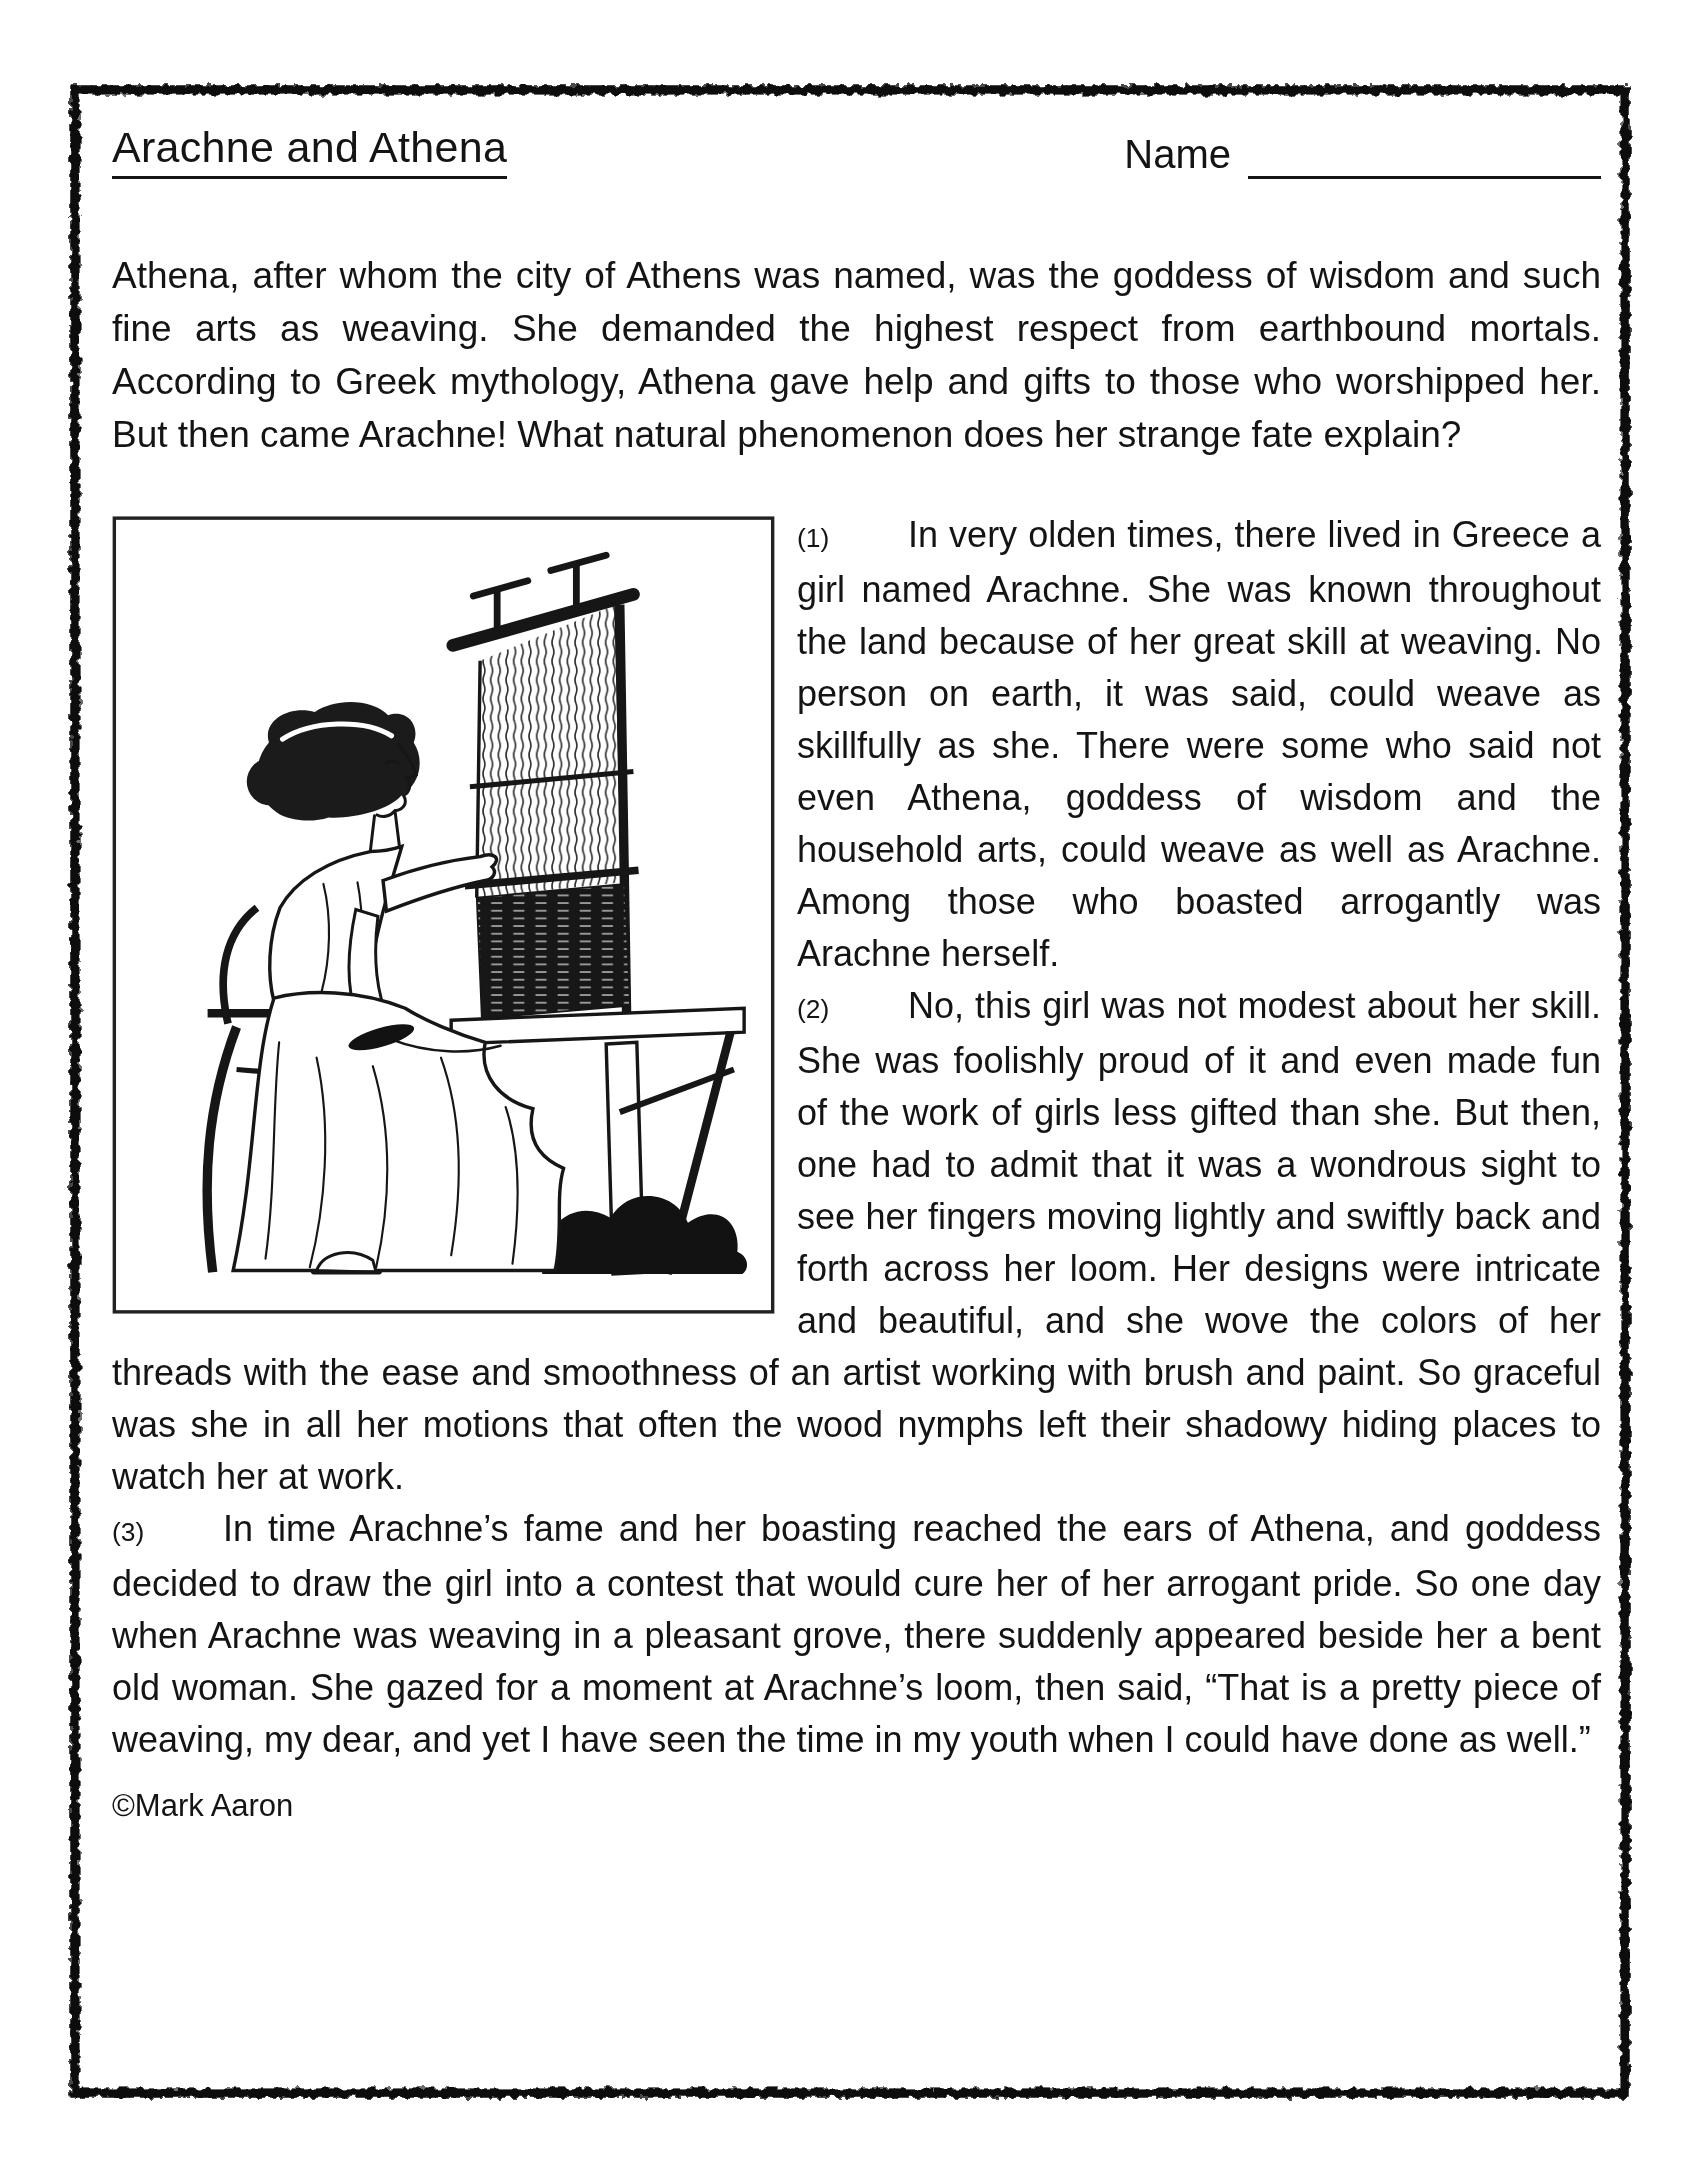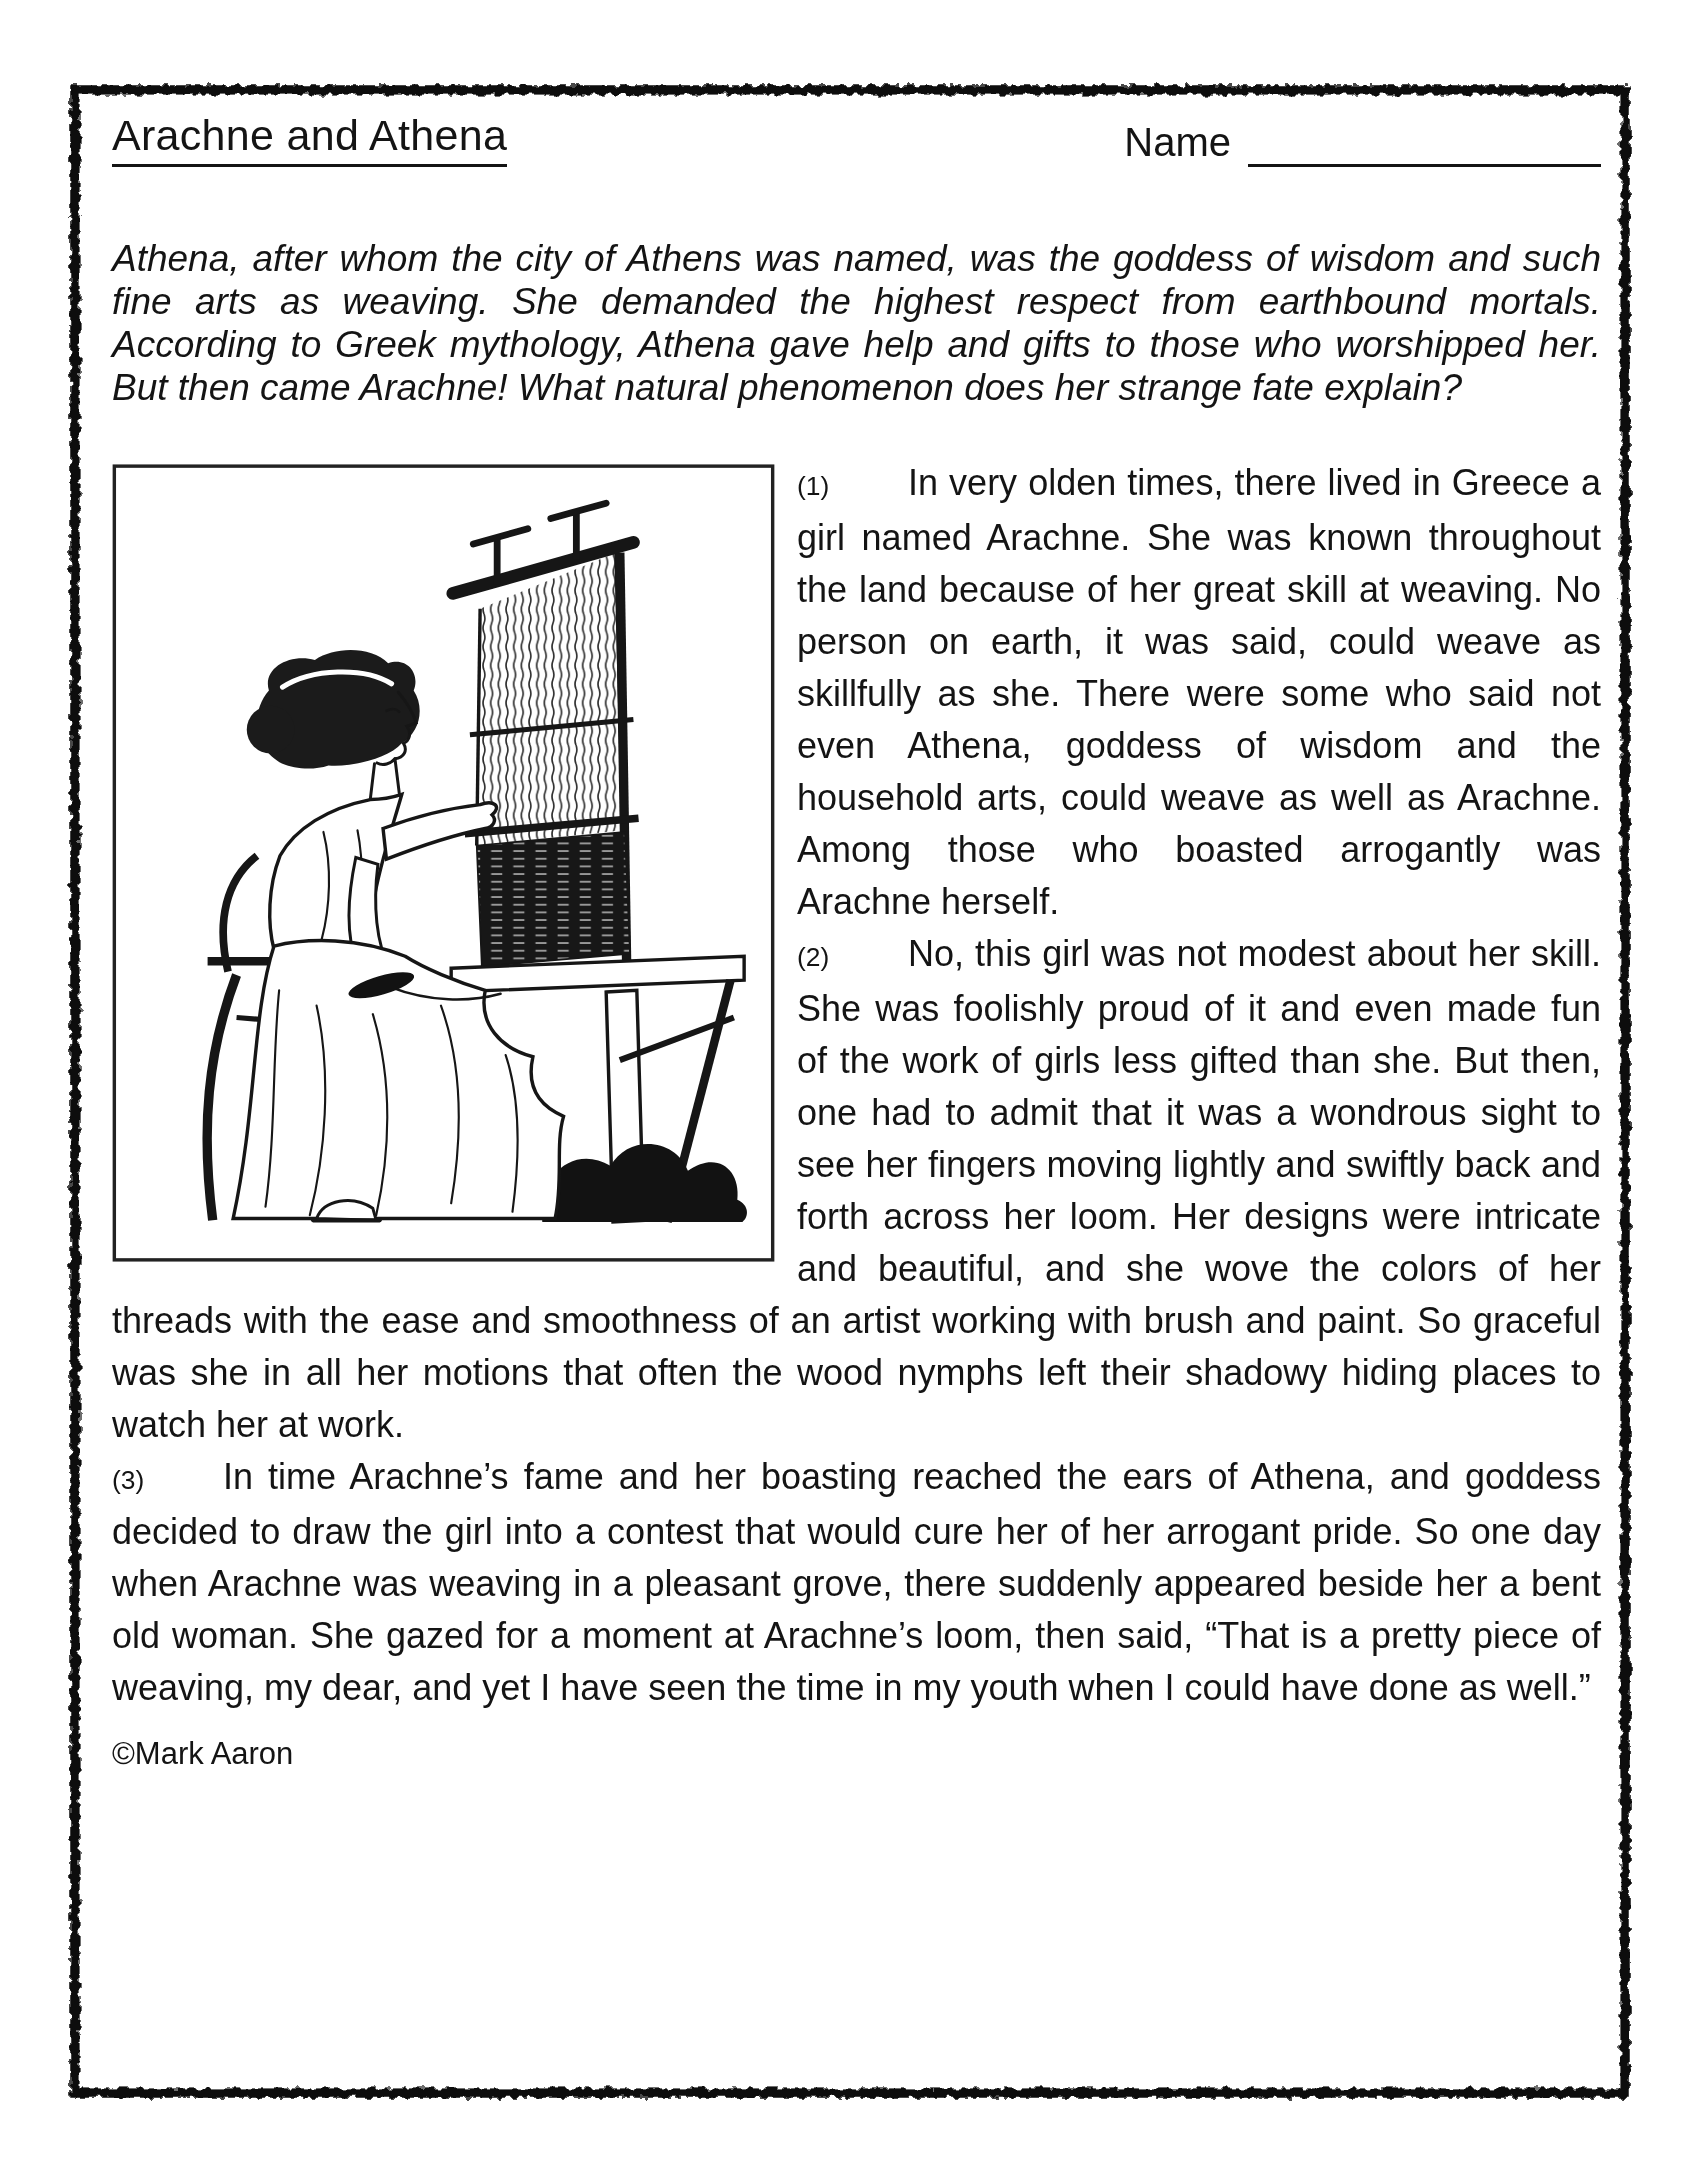--- a/index.html
+++ b/index.html
@@ -1,30 +1,30 @@
 <!DOCTYPE html>
 <html style="font-size:13.6px"><head>
 <meta charset="utf-8">
 <style>
   html,body { margin:0; padding:0; background:#ffffff; }
   .sheet {
     position:relative; width:1685px; height:2181px; background:#ffffff;
     font-family:"Liberation Sans", sans-serif; color:#141414; overflow:hidden;
   }
   .frame-svg { position:absolute; left:63px; top:78px; width:1574px; height:2027px; pointer-events:none; }
-  .content { position:absolute; left:112px; top:111px; width:1489px; }
+  .content { position:absolute; left:112px; top:123px; width:1489px; }
   .header-row { display:flex; justify-content:space-between; align-items:flex-end; margin-bottom:70px; }
   .title {
     font-size:43px; letter-spacing:0.3px; padding-bottom:4.3px;
     border-bottom:3.4px solid #141414; display:inline-block;
   }
   .name-wrap { display:flex; align-items:center; gap:17px; font-size:40px; }
   .name-line { display:inline-block; width:353px; height:46px; border-bottom:3.4px solid #141414; }
   .intro {
-    font-style:italic; font-size:37px; line-height:43px; text-align:justify;
+    font-size:37px; line-height:53px; text-align:justify;
     margin:0 0 48px 0;
   }
   .bodytext { font-size:36px; line-height:52px; text-align:justify; }
   .bodytext p { margin:0; }
   .figure { float:left; width:663px; height:798px; margin:6.8px 22px 10.2px 0; }
   .pnum { display:inline-block; min-width:111px; font-size:26.4px; }
   .footer { clear:left; margin-top:22px; font-size:31px; }
 </style>
 </head>
 <body>

